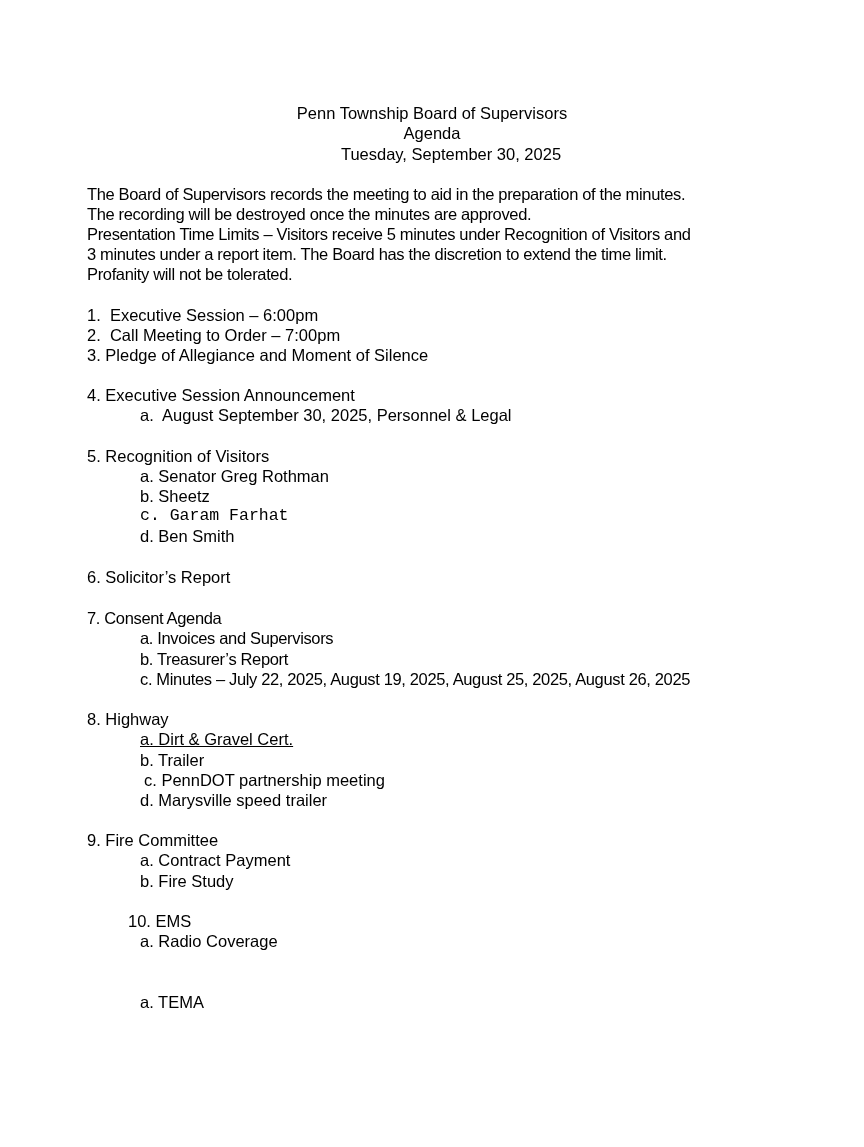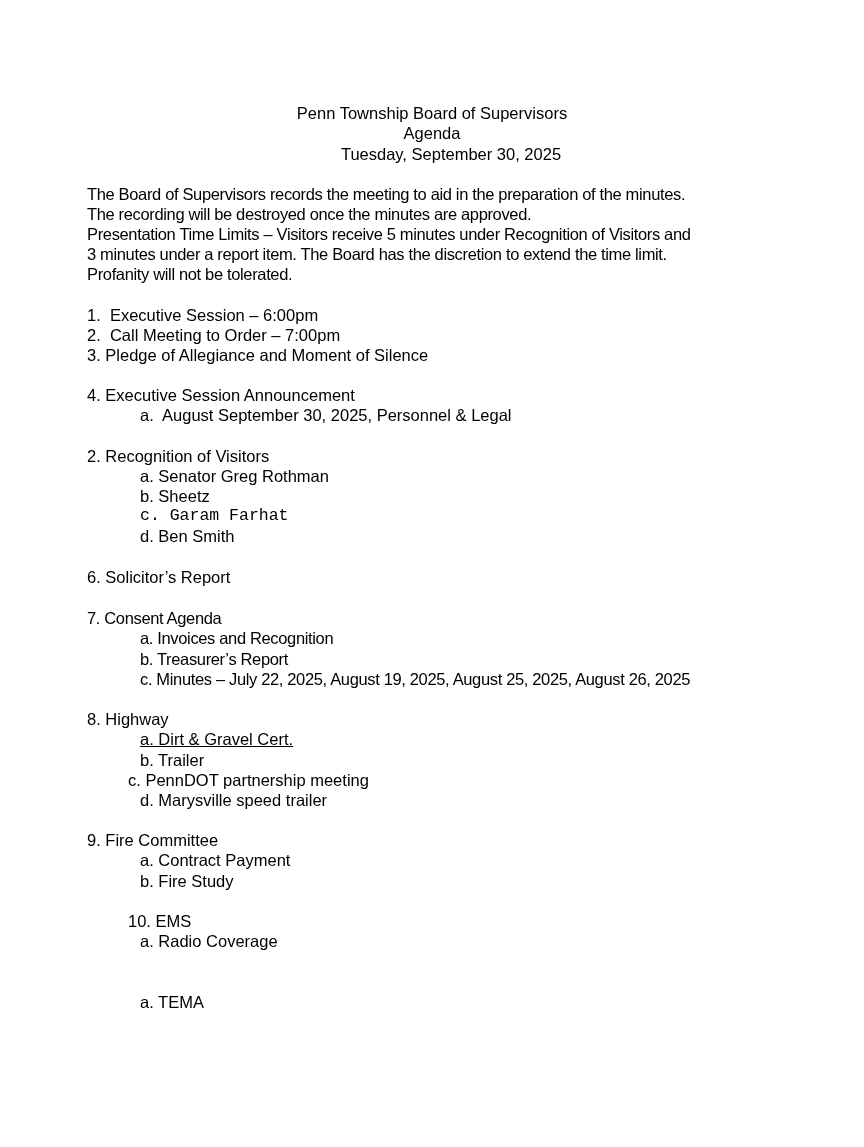--- a/index.html
+++ b/index.html
@@ -55,37 +55,37 @@
   <div class="line condensed" style="left:87px; top:244px;text-align:right;">3 minutes under a report item. The Board has the discretion to extend the time limit.</div>
   <div class="line condensed" style="left:87px; top:264px;">Profanity will not be tolerated.</div>
 
   <div class="line" style="left:87px; top:305px;">1.  Executive Session – 6:00pm</div>
   <div class="line" style="left:87px; top:325px;">2.  Call Meeting to Order – 7:00pm</div>
   <div class="line" style="left:87px; top:345px;">3. Pledge of Allegiance and Moment of Silence</div>
 
   <div class="line" style="left:87px; top:385px;">4. Executive Session Announcement</div>
   <div class="line" style="left:140px; top:405px;">a.  August September 30, 2025, Personnel &amp; Legal</div>
 
-  <div class="line" style="left:87px; top:446px;">2. Recognition of Visitors</div>
+  <div class="line" style="left:87px; top:446px;">5. Recognition of Visitors</div>
   <div class="line" style="left:140px; top:466px;">a. Senator Greg Rothman</div>
   <div class="line" style="left:140px; top:486px;">b. Sheetz</div>
   <div class="line" style="left:140px; top:506px;font-family:Liberation Mono, monospace;">c. Garam Farhat</div>
   <div class="line" style="left:140px; top:526px;">d. Ben Smith</div>
 
   <div class="line" style="left:87px; top:567px;">6. Solicitor’s Report</div>
 
   <div class="line condensed" style="left:87px; top:608px;">7. Consent Agenda</div>
-  <div class="line condensed" style="left:140px; top:628px;">a. Invoices and Recognition</div>
+  <div class="line condensed" style="left:140px; top:628px;">a. Invoices and Supervisors</div>
   <div class="line condensed" style="left:140px; top:649px;">b. Treasurer’s Report</div>
   <div class="line condensed" style="left:140px; top:669px;">c. Minutes – July 22, 2025, August 19, 2025, August 25, 2025, August 26, 2025</div>
 
   <div class="line" style="left:87px; top:709px;">8. Highway</div>
   <div class="line" style="left:140px; top:729px;text-decoration:underline;">a. Dirt &amp; Gravel Cert.</div>
   <div class="line" style="left:140px; top:750px;">b. Trailer</div>
-  <div class="line" style="left:128px; top:770px;text-align:right;">c. PennDOT partnership meeting</div>
+  <div class="line" style="left:144px; top:770px;text-align:right;">c. PennDOT partnership meeting</div>
   <div class="line" style="left:140px; top:790px;">d. Marysville speed trailer</div>
 
   <div class="line" style="left:87px; top:830px;">9. Fire Committee</div>
   <div class="line" style="left:140px; top:850px;">a. Contract Payment</div>
   <div class="line" style="left:140px; top:871px;">b. Fire Study</div>
 
   <div class="line" style="left:87px; top:911px;margin-left:41px;">10. EMS</div>
   <div class="line" style="left:140px; top:931px;">a. Radio Coverage</div>
 
   <div class="line" style="left:140px; top:992px;">a. TEMA</div>

